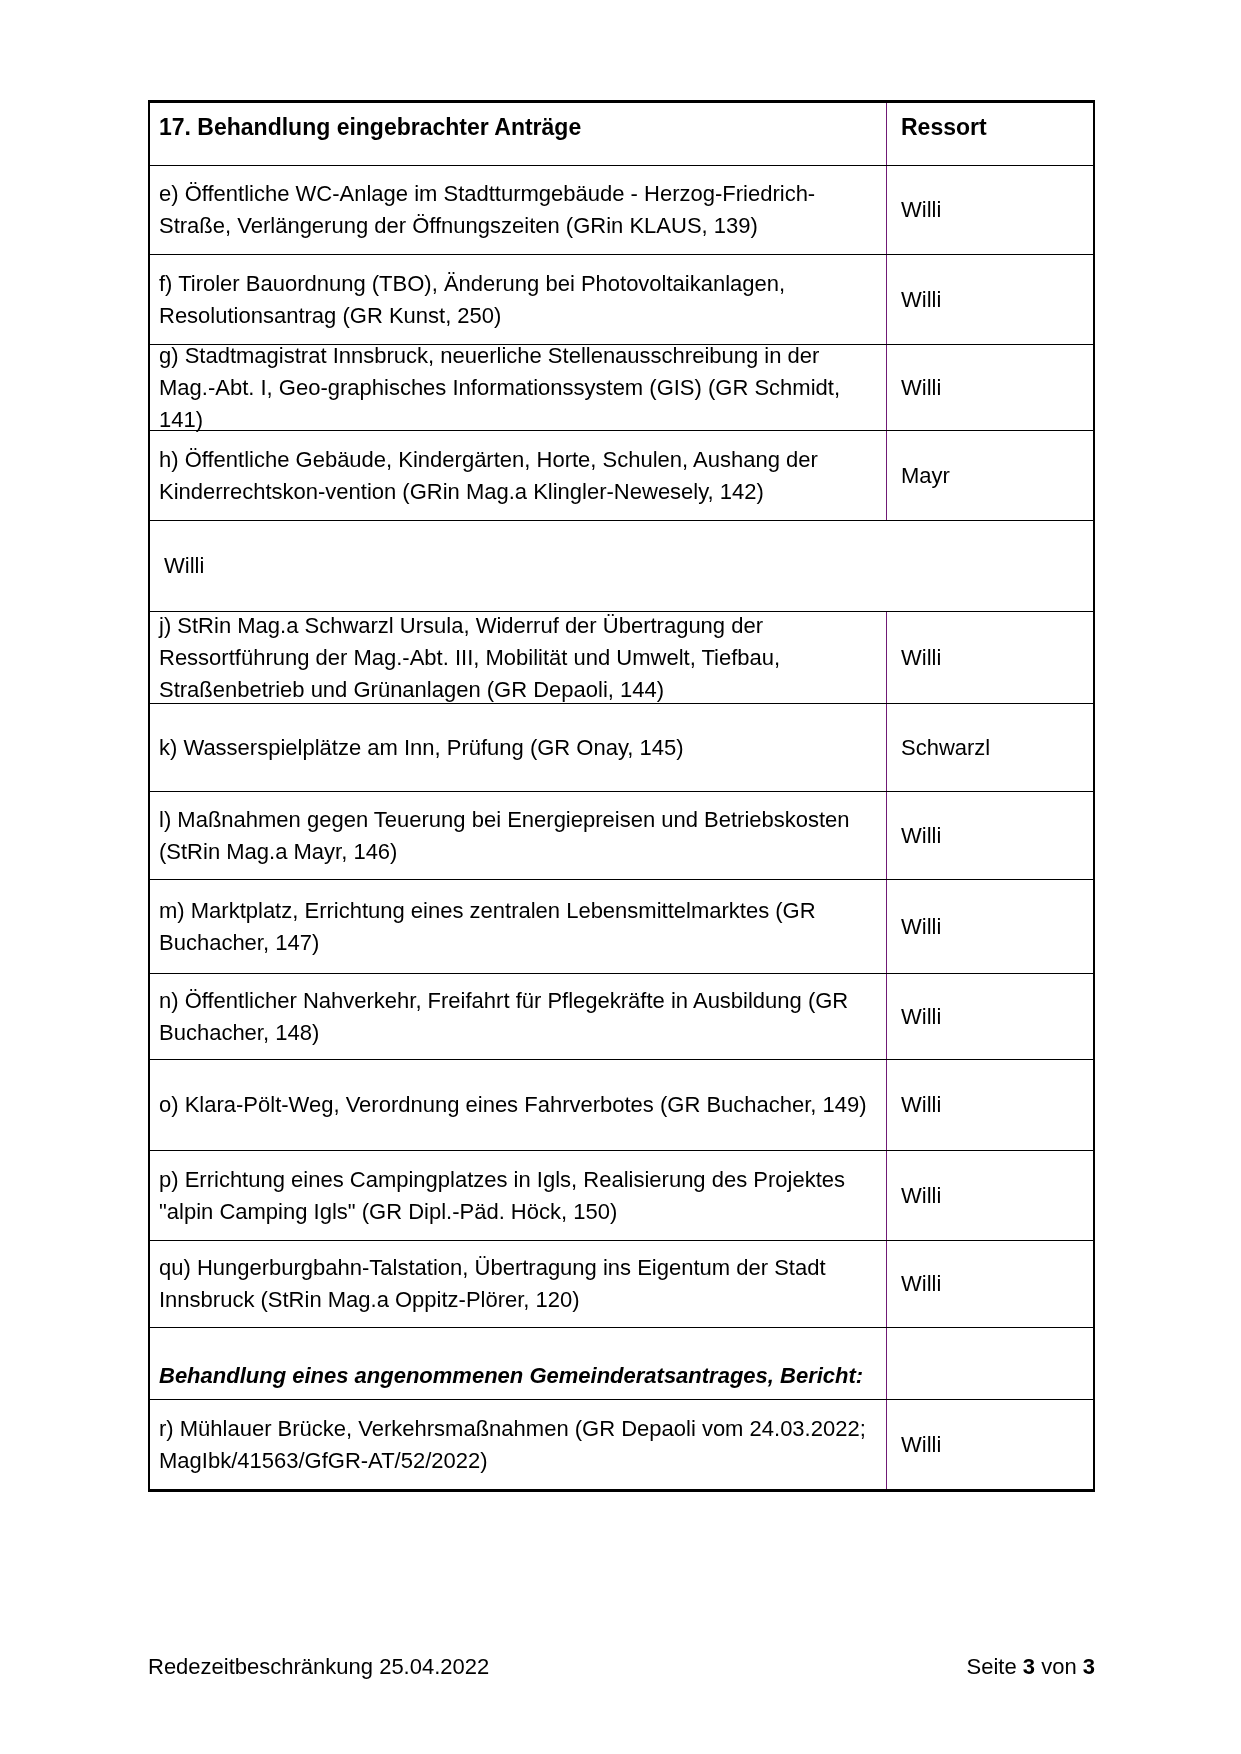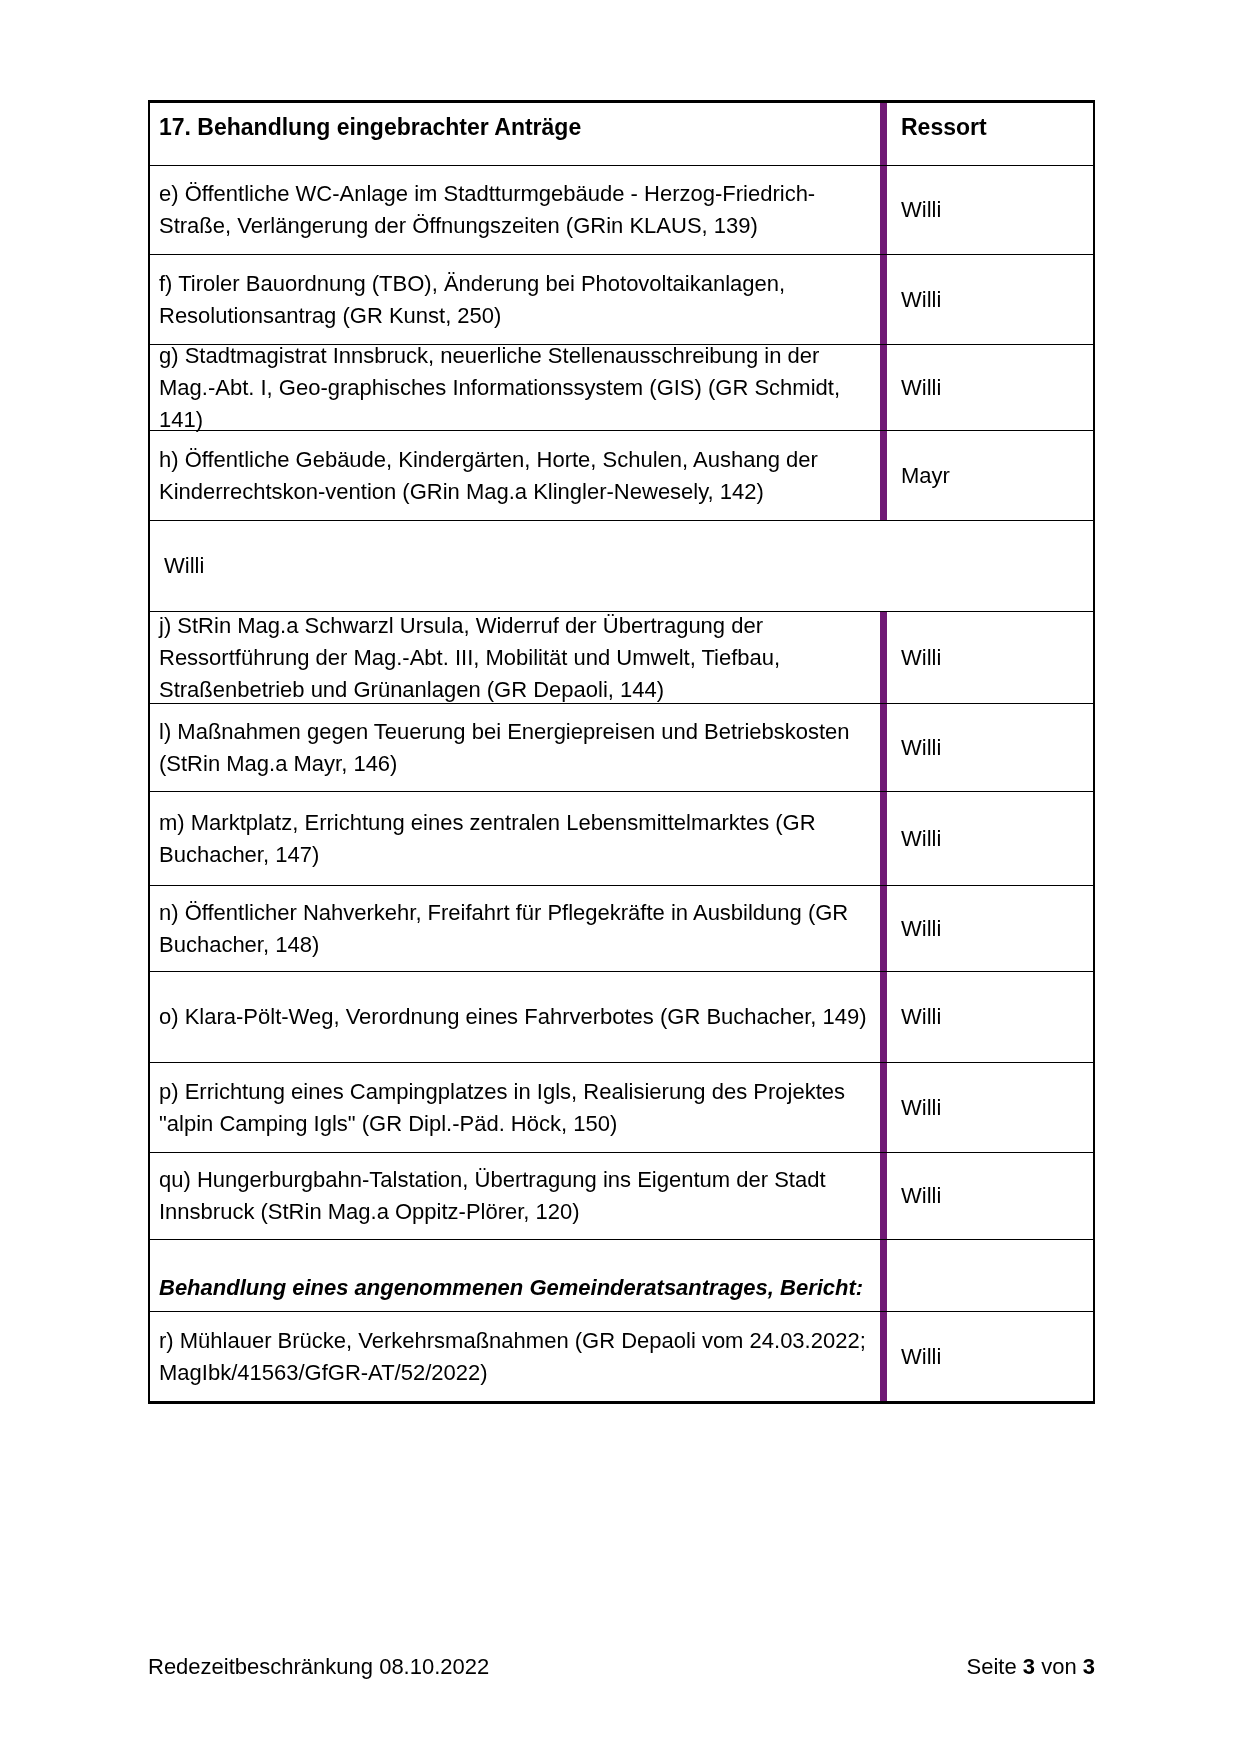--- a/index.html
+++ b/index.html
@@ -21,21 +21,21 @@
     border-top-width:3px;
     border-bottom-width:3px;
     box-sizing:border-box;
     background:#fff;
   }
   .trow{display:flex;box-sizing:border-box;}
   .trow + .trow{border-top:1px solid #000;}
   .cell{box-sizing:border-box;display:flex;align-items:center;font-size:22px;line-height:32px;}
   .cell.left{
     width:737px;
-    border-right:7px solid #701a75;
+    border-right:1px solid #701a75;
     padding:6px 10px 6px 9px;
   }
   .cell.right{
     flex:1;
     padding:6px 6px 6px 14px;
   }
   .hdr .cell{
     align-items:flex-start;
     padding-top:8px;
     font-weight:bold;
@@ -101,20 +101,24 @@
 
     <div class="trow r4">
       <div class="cell right">Willi</div>
     </div>
 
     <div class="trow r5">
       <div class="cell left">j) StRin Mag.a Schwarzl Ursula, Widerruf der Übertragung der Ressortführung der Mag.-Abt. III, Mobilität und Umwelt, Tiefbau, Straßenbetrieb und Grünanlagen (GR Depaoli, 144)</div>
       <div class="cell right">Willi</div>
     </div>
 
+    <div class="trow r6">
+      <div class="cell left">k) Wasserspielplätze am Inn, Prüfung (GR Onay, 145)</div>
+      <div class="cell right">Schwarzl</div>
+    </div>
 
     <div class="trow r7">
       <div class="cell left">l) Maßnahmen gegen Teuerung bei Energiepreisen und Betriebskosten (StRin Mag.a Mayr, 146)</div>
       <div class="cell right">Willi</div>
     </div>
 
     <div class="trow r8">
       <div class="cell left">m) Marktplatz, Errichtung eines zentralen Lebensmittelmarktes (GR Buchacher, 147)</div>
       <div class="cell right">Willi</div>
     </div>
@@ -145,17 +149,17 @@
     </div>
 
     <div class="trow r13">
       <div class="cell left">r) Mühlauer Brücke, Verkehrsmaßnahmen (GR Depaoli vom 24.03.2022; MagIbk/41563/GfGR-AT/52/2022)</div>
       <div class="cell right">Willi</div>
     </div>
 
   </div>
 
   <div class="footer">
-    <div>Redezeitbeschränkung 08.10.2022</div>
+    <div>Redezeitbeschränkung 25.04.2022</div>
     <div><span>Seite </span><span class="b">3</span><span> von </span><span class="b">3</span></div>
   </div>
 
 </div>
 
 </body></html>

